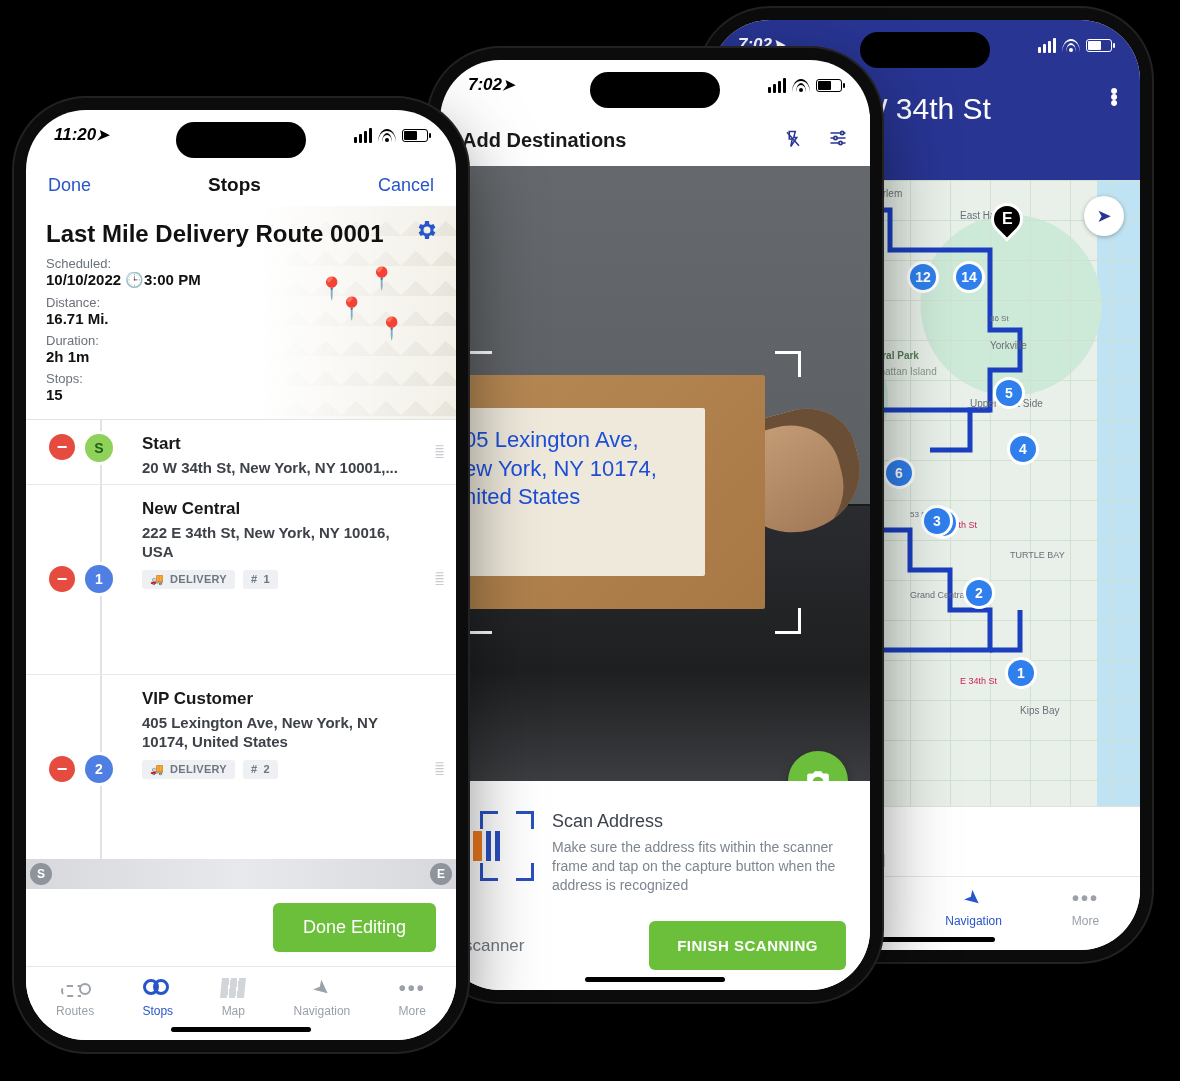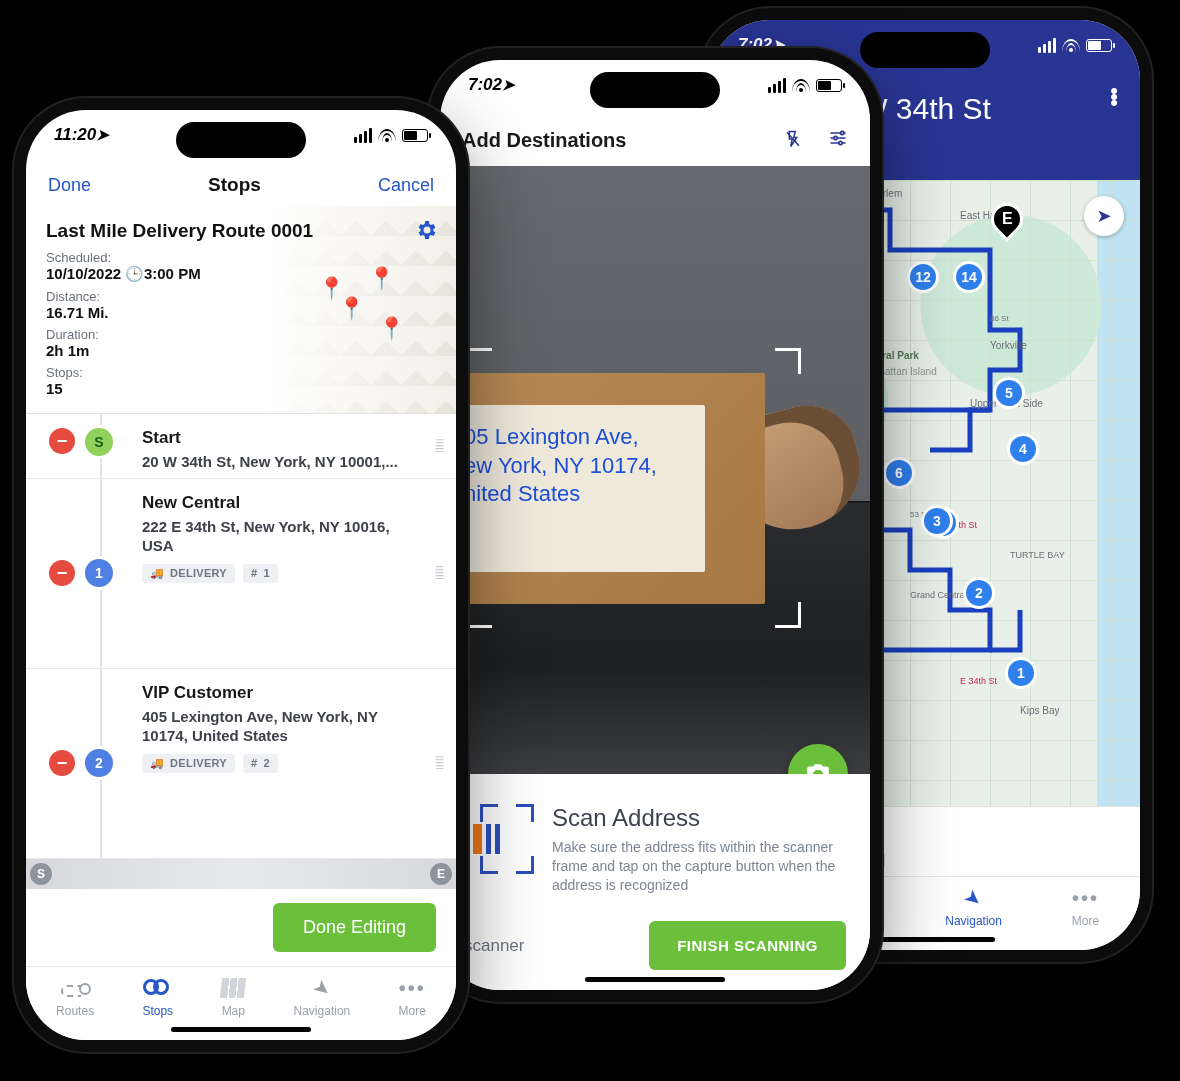--- a/index.html
+++ b/index.html
@@ -124,41 +124,41 @@
   .barcode-ico{width:70px;height:70px;position:relative;flex-shrink:0}
   .barcode-ico .brk{position:absolute;inset:0}
   .barcode-ico .brk i{position:absolute;width:18px;height:18px;border:3px solid #2b4fbf}
   .barcode-ico .brk i.tl{top:0;left:16px;border-right:none;border-bottom:none}
   .barcode-ico .brk i.tr{top:0;right:0;border-left:none;border-bottom:none}
   .barcode-ico .brk i.bl{bottom:0;left:16px;border-right:none;border-top:none}
   .barcode-ico .brk i.br{bottom:0;right:0;border-left:none;border-top:none}
   .barcode-ico .bars{position:absolute;left:0;top:20px;bottom:20px;display:flex;gap:4px;align-items:center}
   .barcode-ico .bars b{display:block;height:100%;background:#2b4fbf;width:5px}
   .barcode-ico .bars b.th{width:9px;background:#ef7b1f}
-  .scan-text h3{font-size:24px;color:#3c434d;font-weight:500;margin-bottom:6px}
+  .scan-text h3{font-size:18px;color:#3c434d;font-weight:500;margin-bottom:6px}
   .scan-text p{font-size:14px;color:#7d858f;line-height:1.35}
   .scan-foot{display:flex;align-items:center;justify-content:space-between;padding:14px 24px 20px;background:#fff}
   .scanned-count{color:#6d7681;font-size:17px}
   .finish-btn{background:#6cbf3b;color:#fff;font-weight:700;font-size:15px;letter-spacing:.5px;padding:16px 28px;border-radius:6px;border:none}
   
   #phone1 { left: 26px; top: 110px; z-index: 3; }
   .stops-nav{display:flex;align-items:center;justify-content:space-between;padding:10px 22px 10px}
   .stops-nav .link{color:#2756c9;font-size:18px}
   .stops-nav .title{font-size:19px;font-weight:700;color:#111}
   .route-card{
     position:relative;padding:14px 20px 10px; border-bottom:1px solid #e3e3e3;
     background:
       linear-gradient(90deg, #ffffff 0 55%, rgba(255,255,255,0) 100%),
       linear-gradient(45deg,#e7e4da 25%,transparent 25%),
       linear-gradient(-45deg,#e7e4da 25%,transparent 25%),
       #f3f0e8;
     background-size: auto, 30px 30px, 30px 30px, auto;
   }
   .route-card .gear{position:absolute;right:18px;top:12px;color:#2756c9;font-size:22px}
-  .route-title{font-size:19px;font-weight:700;color:#111;margin-bottom:8px}
+  .route-title{font-size:24px;font-weight:700;color:#111;margin-bottom:8px}
   .rc-row{font-size:13px;color:#6b7179}
   .rc-val{font-size:15px;font-weight:700;color:#111;margin-bottom:6px}
   .map-mini-pin{position:absolute;font-size:22px;color:#e58a1f}
   .stops-scroller{flex:1;overflow:hidden;background:#fff}
   .stop{display:flex;border-bottom:1px solid #e9e9e9}
   .stop .gutter{width:110px;position:relative;display:flex;align-items:flex-start;justify-content:center;gap:10px;padding-top:14px}
   .stop .line{position:absolute;top:0;bottom:0;left:74px;width:2px;background:#dfe2e6}
   .del-btn{width:26px;height:26px;border-radius:50%;background:#e54b3e;color:#fff;display:flex;align-items:center;justify-content:center;font-weight:900;font-size:18px;line-height:1;z-index:2}
   .marker{width:28px;height:28px;border-radius:50%;display:flex;align-items:center;justify-content:center;font-weight:700;color:#fff;z-index:2;font-size:14px;box-shadow:0 0 0 3px #fff}
   .marker.s{background:#8fd15a;color:#1e5e17}

